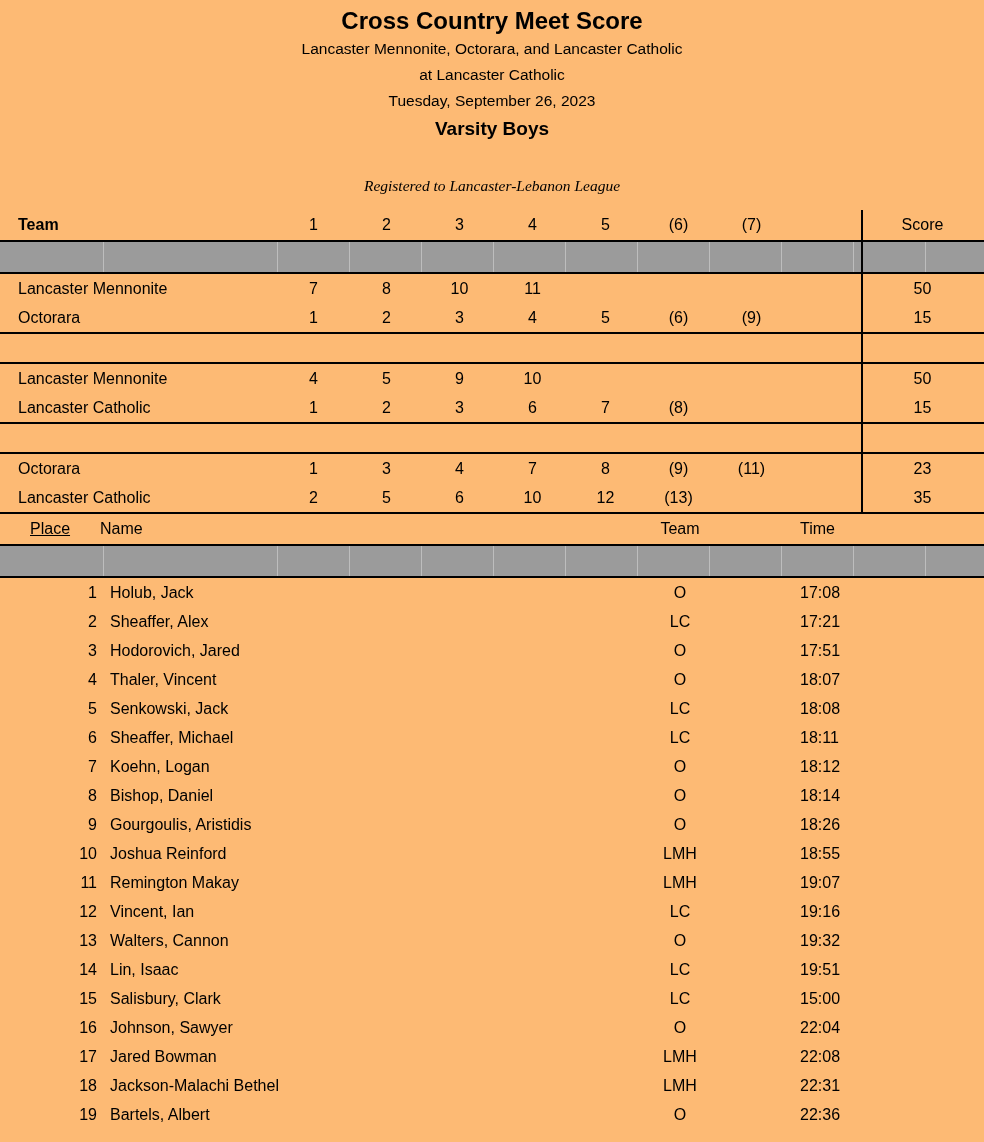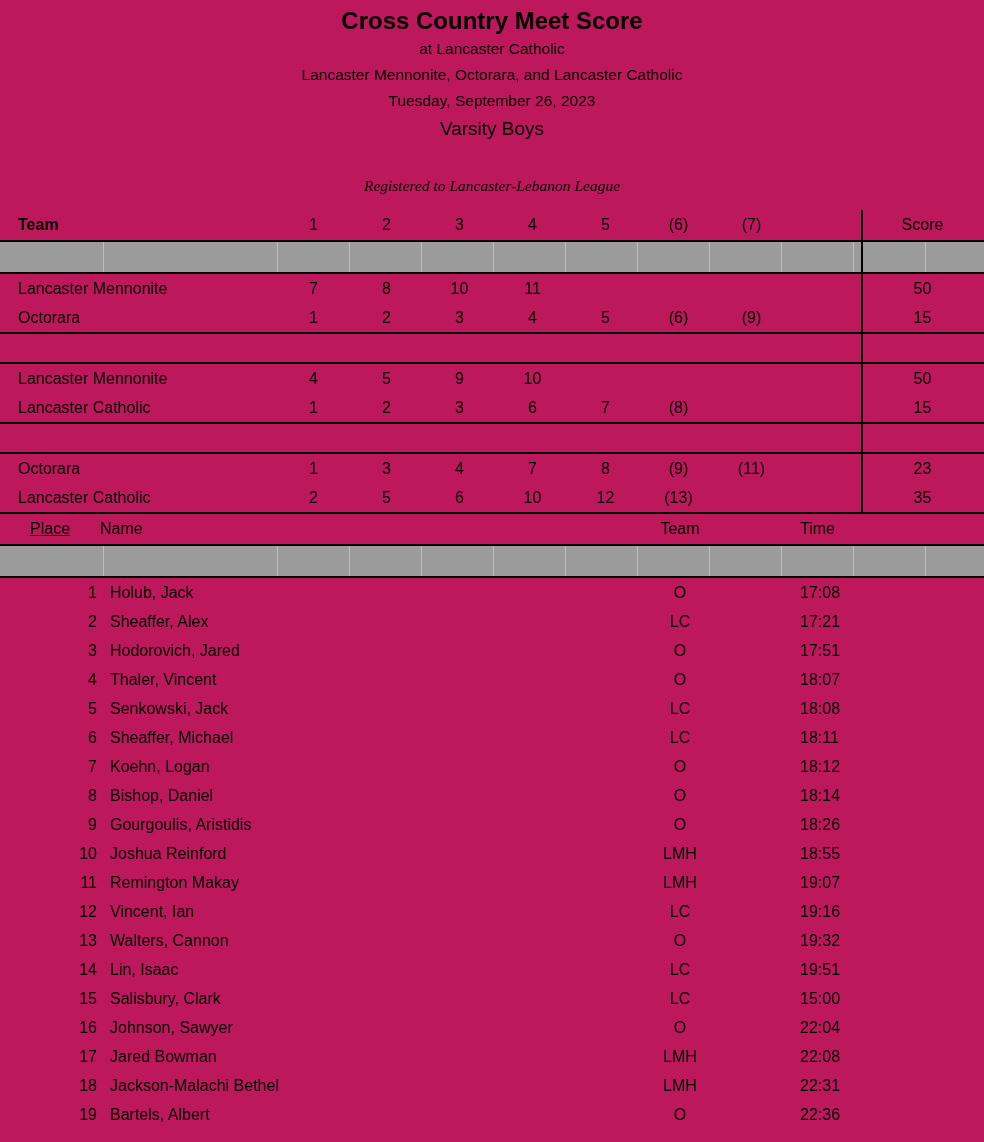--- a/index.html
+++ b/index.html
@@ -1,27 +1,27 @@
 <!DOCTYPE html>
 <html><head>
 <meta charset="utf-8">
 <style>
   html,body{margin:0;padding:0;background:#ffffff;}
   .doc{
     position:relative;
     width:984px;height:1142px;
-    background:#be185d;color:#000;
+    background:#fdba74;color:#000;
     font-family:"Liberation Sans","DejaVu Sans",sans-serif;
     overflow:hidden;
   }
   
   .head{text-align:center;padding-top:6px;}
   .title{font-size:24px;font-weight:bold;line-height:30px;}
   .sub{font-size:15.5px;line-height:26px;}
-  .division{font-size:19px;font-weight:normal;line-height:30px;}
+  .division{font-size:19px;font-weight:bold;line-height:30px;}
   .registration{font-style:italic;font-size:15.5px;line-height:24px;margin-top:30px;font-family:Liberation Serif, serif;}
 
   
   .hline{height:2px;background:#000;}
   .graybar{
     height:30px;background-color:#9b9b9b;
     background-image:
       linear-gradient(#bdbdbd,#bdbdbd),linear-gradient(#bdbdbd,#bdbdbd),
       linear-gradient(#bdbdbd,#bdbdbd),linear-gradient(#bdbdbd,#bdbdbd),
       linear-gradient(#bdbdbd,#bdbdbd),linear-gradient(#bdbdbd,#bdbdbd),
@@ -62,22 +62,22 @@
   .cell-tm{text-align:center;}
   .cell-time{text-align:left;padding-right:44px;}
 </style>
 </head>
 <body>
 
 <div class="doc">
 
   <div class="head">
     <div class="title">Cross Country Meet Score</div>
+    <div class="sub">Lancaster Mennonite, Octorara, and Lancaster Catholic</div>
     <div class="sub">at Lancaster Catholic</div>
-    <div class="sub">Lancaster Mennonite, Octorara, and Lancaster Catholic</div>
     <div class="sub">Tuesday, September 26, 2023</div>
     <div class="division">Varsity Boys</div>
     <div class="registration">Registered to Lancaster-Lebanon League</div>
   </div>
 
   <div class="table1">
     <div class="t1row hdr">
       <div class="cell-team">Team</div>
       <div class="cell-num">1</div>
       <div class="cell-num">2</div>

